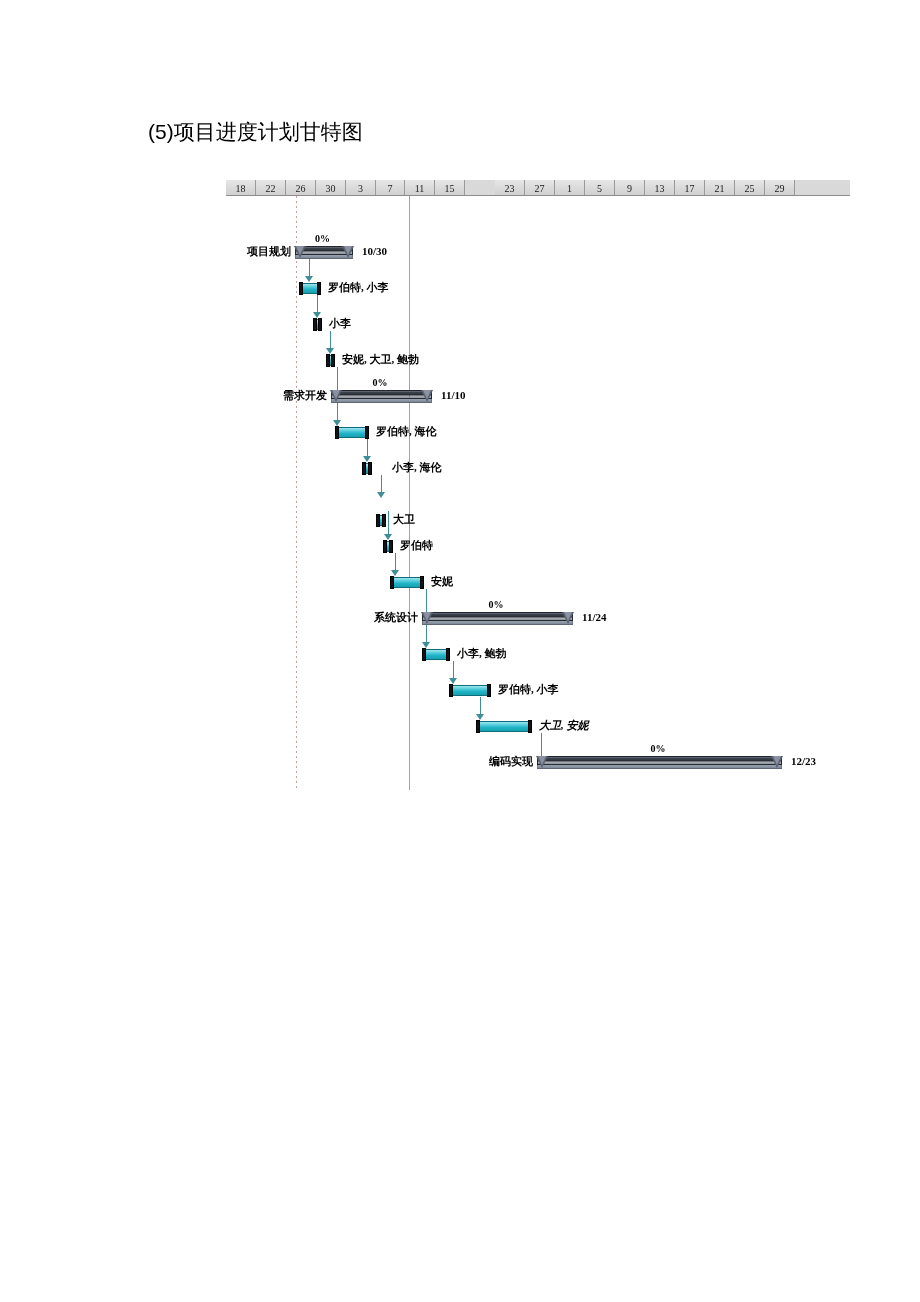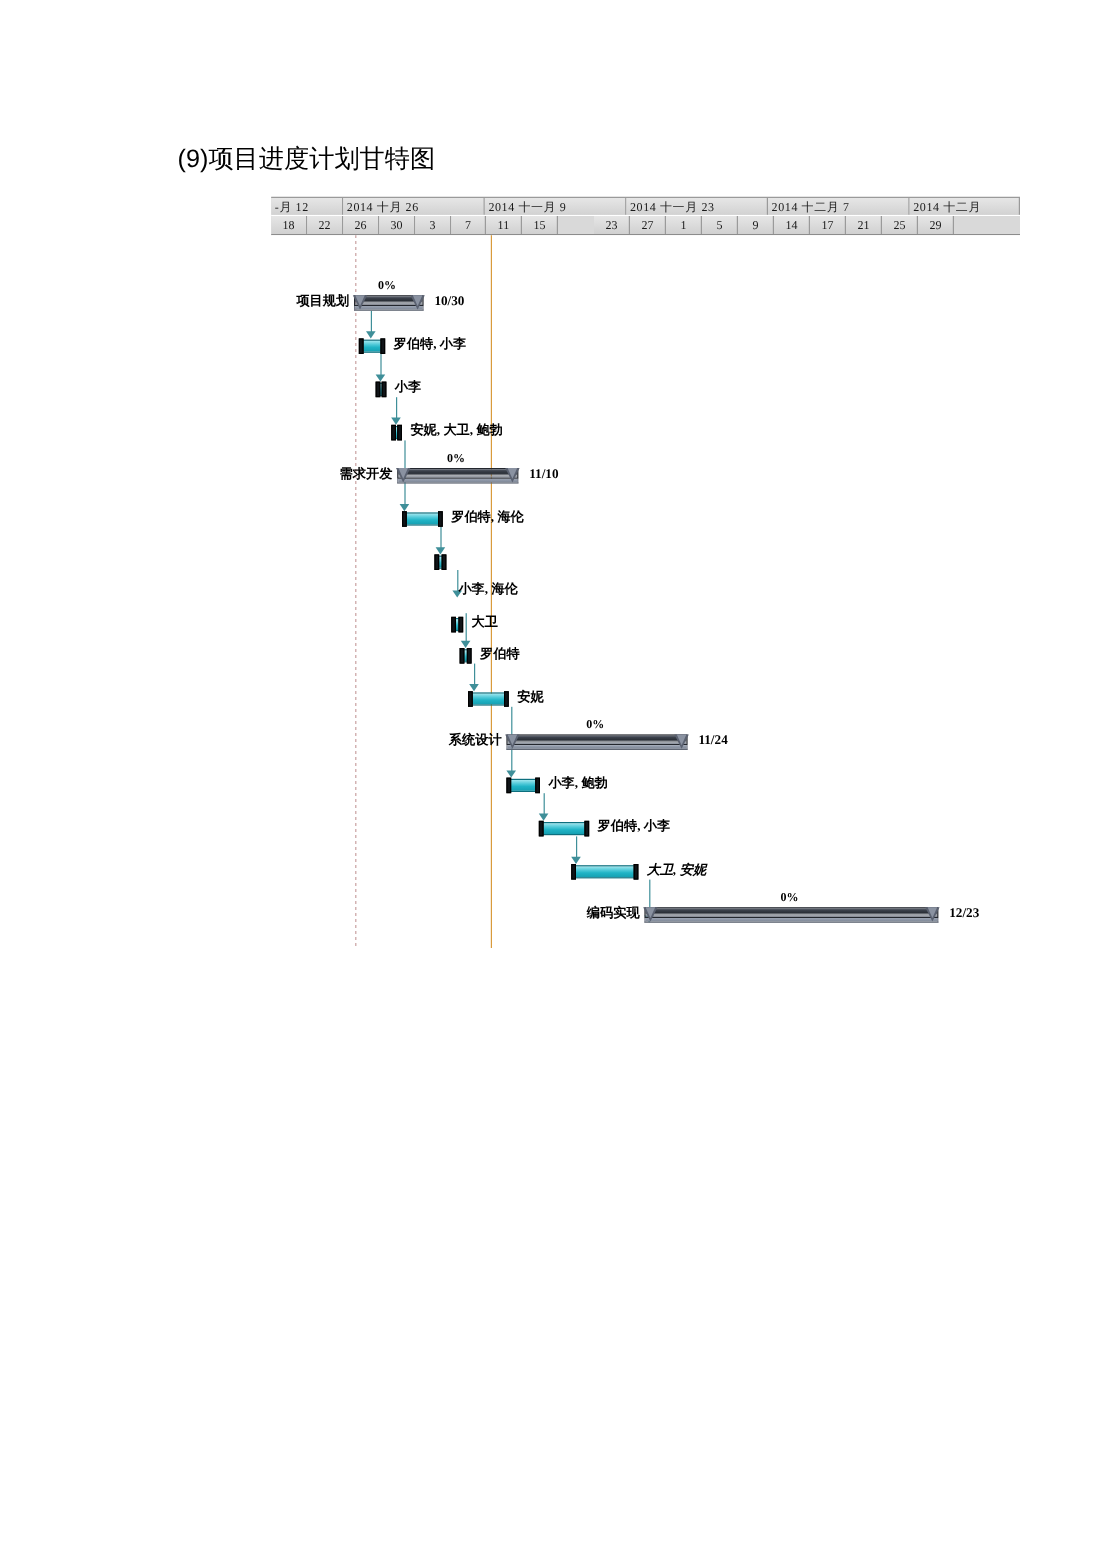--- a/index.html
+++ b/index.html
@@ -124,49 +124,41 @@
     position:absolute;width:0;height:0;
     border-left:4px solid transparent;border-right:4px solid transparent;
     border-top:6px solid #3f8f99;
   }
 </style>
 </head>
 <body>
 
 <div class="page">
 
-  <div class="doc-heading">(9)项目进度计划甘特图</div>
+  <div class="doc-heading">(5)项目进度计划甘特图</div>
 
   <div class="gantt">
 
     <div class="tl-head">
-      <div class="tl-row top" id="tl-months">
-          <div class="tl-cell month" style="left: 0px; width: 60px;">-月 12</div>
-          <div class="tl-cell month" style="left: 60px; width: 118px;">2014 十月 26</div>
-          <div class="tl-cell month" style="left: 178px; width: 118px;">2014 十一月 9</div>
-          <div class="tl-cell month" style="left: 296px; width: 118px;">2014 十一月 23</div>
-          <div class="tl-cell month" style="left: 414px; width: 118px;">2014 十二月 7</div>
-          <div class="tl-cell month" style="left: 532px; width: 92px;">2014 十二月</div>
-        </div>
       <div class="tl-row bot" id="tl-days">
           <div class="tl-cell day" style="left: 0px; width: 30px;">18</div>
           <div class="tl-cell day" style="left: 30px; width: 30px;">22</div>
           <div class="tl-cell day" style="left: 60px; width: 30px;">26</div>
           <div class="tl-cell day" style="left: 90px; width: 30px;">30</div>
           <div class="tl-cell day" style="left: 120px; width: 30px;">3</div>
           <div class="tl-cell day" style="left: 150px; width: 29px;">7</div>
           <div class="tl-cell day" style="left: 179px; width: 30px;">11</div>
           <div class="tl-cell day" style="left: 209px; width: 30px;">15</div>
           <div class="tl-cell day" style="left: 239px; width: 30px; margin-top: 18px;">19</div>
           <div class="tl-cell day" style="left: 269px; width: 30px;">23</div>
           <div class="tl-cell day" style="left: 299px; width: 30px;">27</div>
           <div class="tl-cell day" style="left: 329px; width: 30px;">1</div>
           <div class="tl-cell day" style="left: 359px; width: 30px;">5</div>
           <div class="tl-cell day" style="left: 389px; width: 30px;">9</div>
-          <div class="tl-cell day" style="left: 419px; width: 30px;">14</div>
+          <div class="tl-cell day" style="left: 419px; width: 30px;">13</div>
           <div class="tl-cell day" style="left: 449px; width: 30px;">17</div>
           <div class="tl-cell day" style="left: 479px; width: 30px;">21</div>
           <div class="tl-cell day" style="left: 509px; width: 30px;">25</div>
           <div class="tl-cell day" style="left: 539px; width: 30px;">29</div>
         </div>
     </div>
 
     <div class="tl-body">
       <div class="vline dotted" id="guide-start" style="left: 70px;"></div>
       <div class="vline today" id="guide-today" style="left: 183px; background: rgb(217, 155, 60);"></div>
@@ -258,21 +250,21 @@
               <div class="task-end r"></div>
             </div>
             <div class="lbl" style="left: 150px; top: 5px;">罗伯特, 海伦</div>
           </div>
           <div class="row" style="top: 260px;">
             <div class="task-wrap tiny" style="left: 137px; width: 8px; top: 6px;">
               <div class="task-bar"></div>
               <div class="task-end l"></div>
               <div class="task-end r"></div>
             </div>
-            <div class="lbl" style="left: 156px; top: 5px; margin-top: 24px;">小李, 海伦</div>
+            <div class="lbl" style="left: 166px; top: 5px;">小李, 海伦</div>
           </div>
           <div class="row" style="top: 296px; margin-top: 16px;">
             <div class="task-wrap tiny" style="left: 151px; width: 8px; top: 6px;">
               <div class="task-bar"></div>
               <div class="task-end l"></div>
               <div class="task-end r"></div>
             </div>
             <div class="lbl" style="left: 167px; top: 5px;">大卫</div>
           </div>
           <div class="row" style="top: 338px;">

